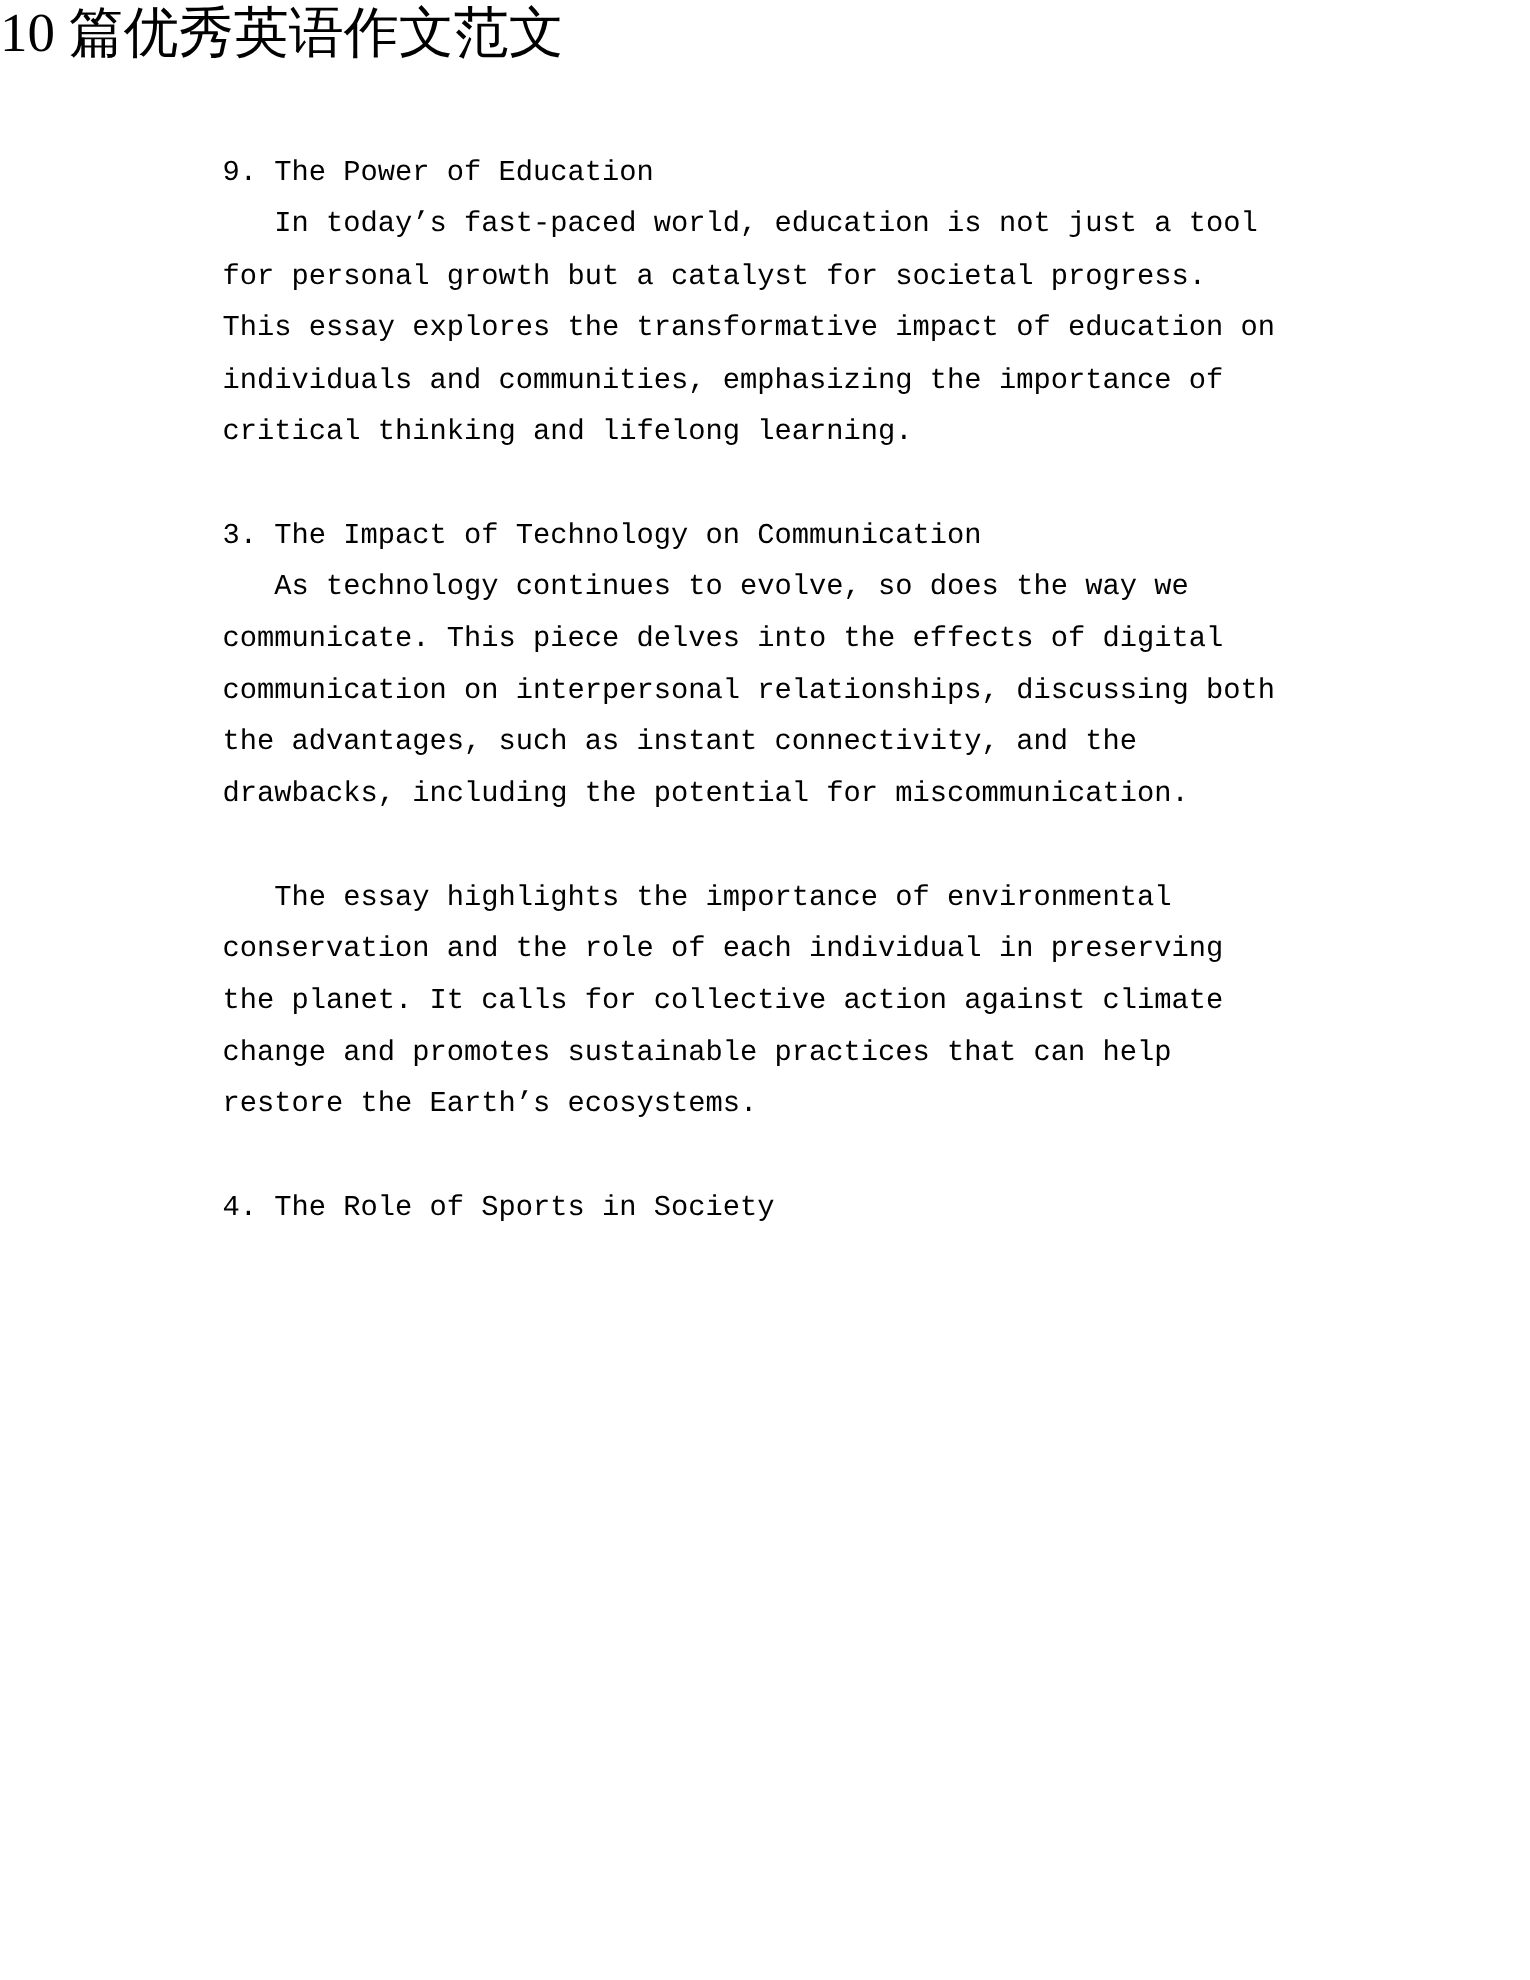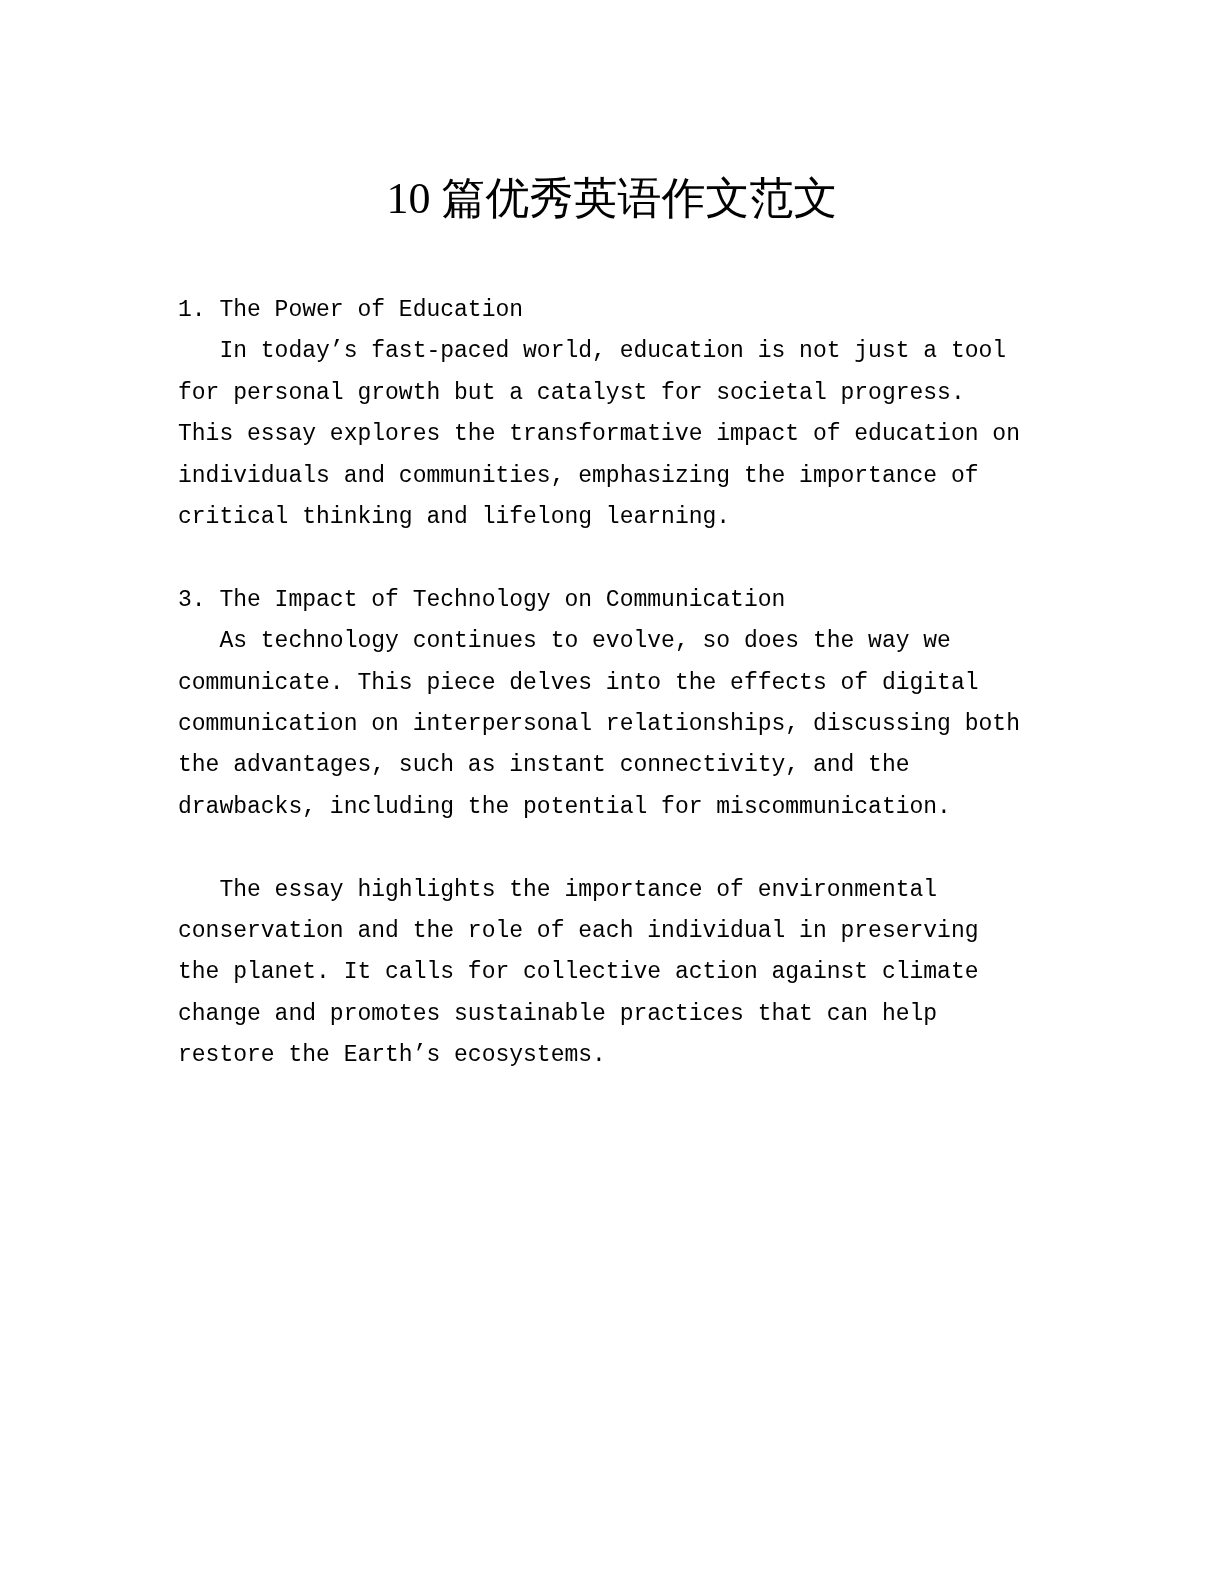--- a/index.html
+++ b/index.html
@@ -13,22 +13,21 @@
   .page {
     position: relative;
     width: 1224px;
     height: 1584px;
     background: #ffffff;
     overflow: hidden;
     color: #000000;
   }
   .doc-title {
     margin: 0;
-    padding-top: 172px;
-    text-align: center;
+    text-align: left;
     font-family: "Liberation Serif", "DejaVu Serif", serif;
     font-weight: 400;
     font-size: 44px;
     line-height: 53px;
     color: #000000;
   }
   .content {
     margin: 65px 80px 0 178px;
     font-family: "Liberation Mono", "DejaVu Sans Mono", monospace;
     font-size: 23px;
@@ -47,21 +46,21 @@
 </head>
 <body>
 
 <div class="page">
 
   <h1 class="doc-title">10 篇优秀英语作文范文</h1>
 
   <div class="content">
 
     <div class="section">
-      <div class="section-heading">1. The Power of Education</div>
+      <div class="section-heading">9. The Power of Education</div>
       <div class="section-body">   In today’s fast-paced world, education is not just a tool
 for personal growth but a catalyst for societal progress.
 This essay explores the transformative impact of education on
 individuals and communities, emphasizing the importance of
 critical thinking and lifelong learning.</div>
     </div>
 
     <div class="section">
       <div class="section-heading">3. The Impact of Technology on Communication</div>
       <div class="section-body">   As technology continues to evolve, so does the way we
@@ -73,16 +72,17 @@
 
     <div class="section">
       <div class="section-body">   The essay highlights the importance of environmental
 conservation and the role of each individual in preserving
 the planet. It calls for collective action against climate
 change and promotes sustainable practices that can help
 restore the Earth’s ecosystems.</div>
     </div>
 
     <div class="section">
+      <div class="section-heading">4. The Role of Sports in Society</div>
     </div>
 
   </div>
 </div>
 
 </body></html>

